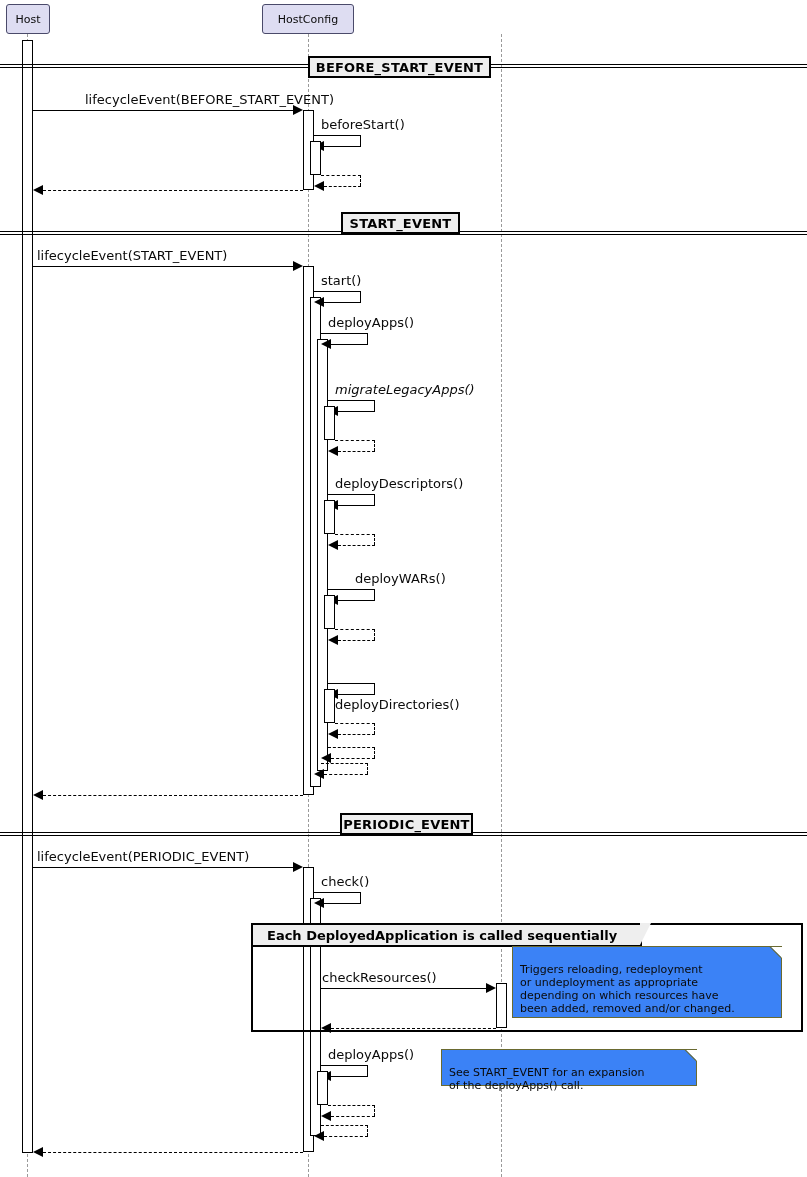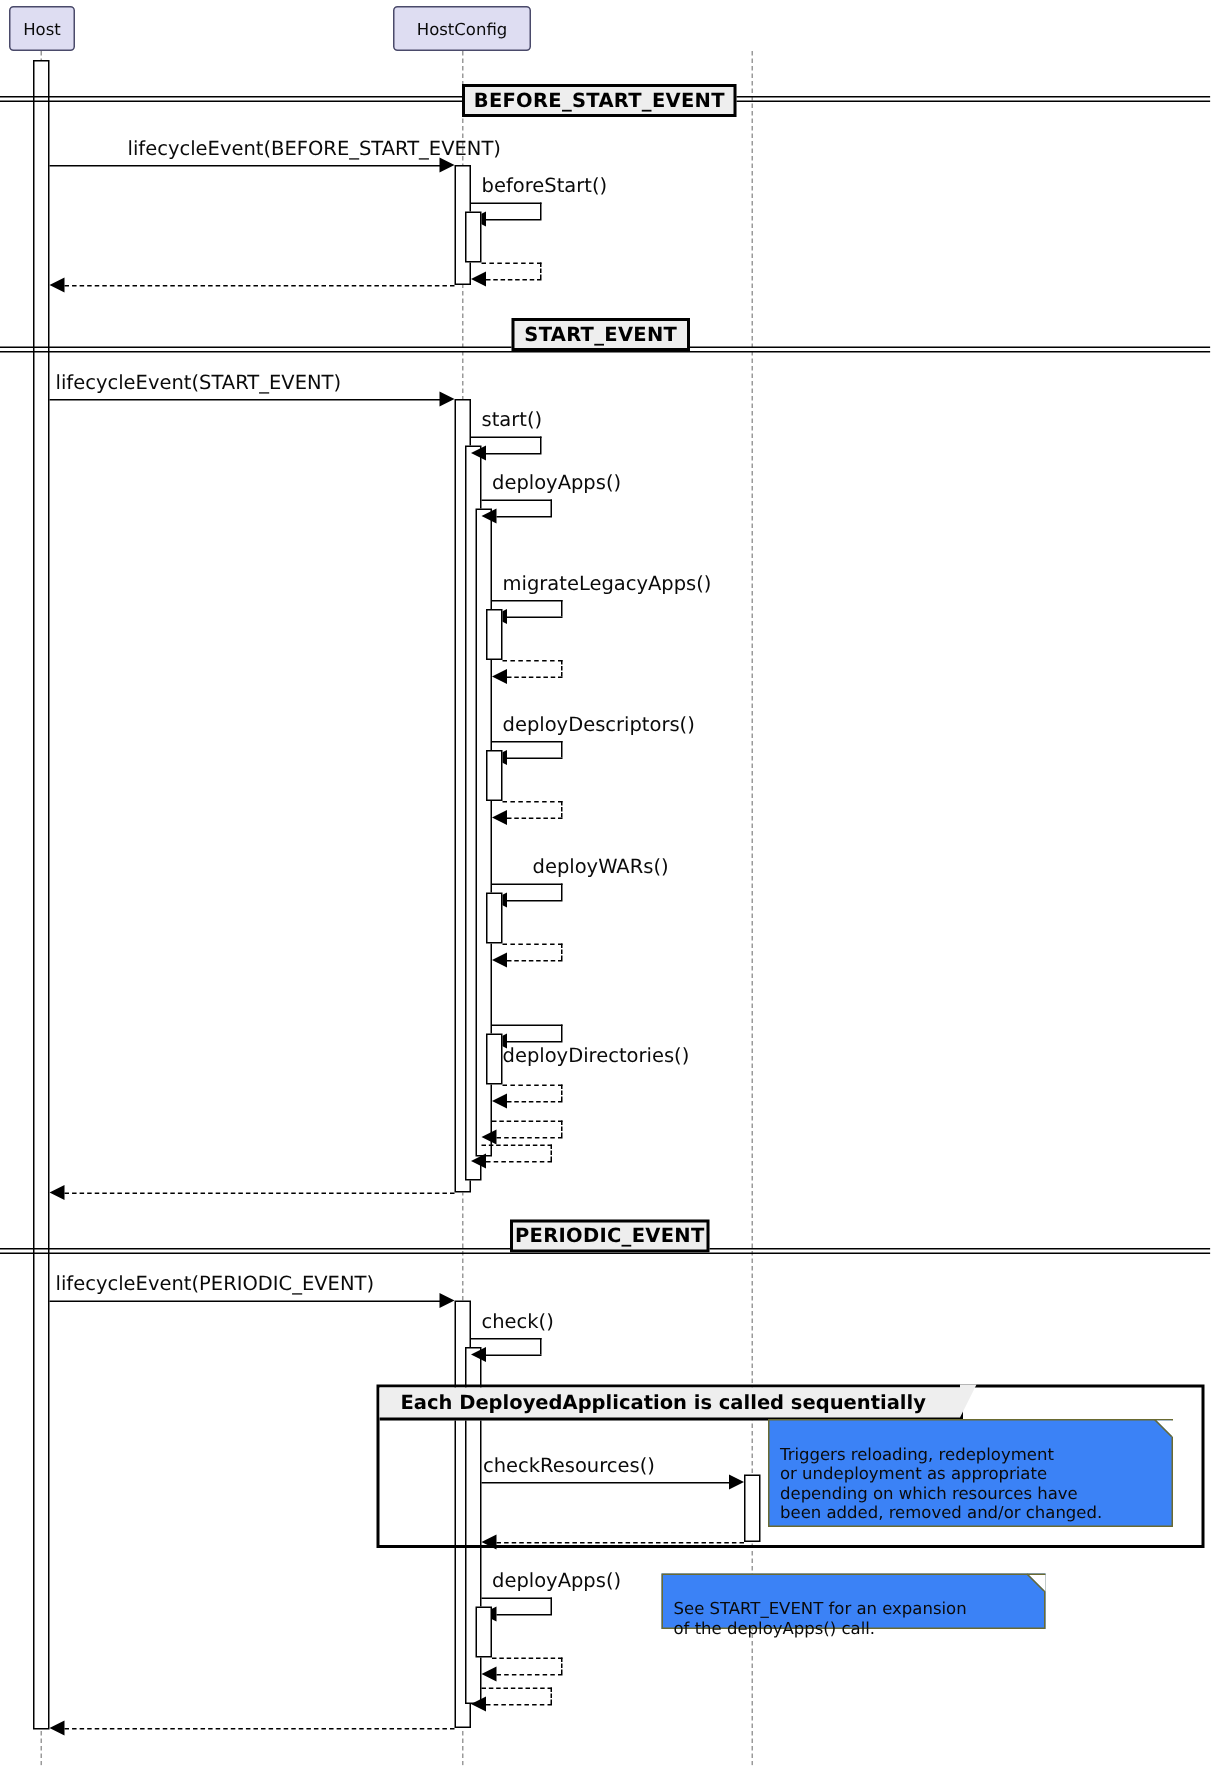--- a/index.html
+++ b/index.html
@@ -224,21 +224,21 @@
   <div class="arrow-left" style="left:314px; top:297px;"></div>
 
   <div class="msg-label" style="left:328px; top:316px;">
     <span>deployApps()</span>
   </div>
   <div class="msg-line" style="left:321px; top:333px; width:47px;"></div>
   <div class="vline" style="left:367px; top:333px; height:11px;"></div>
   <div class="msg-line" style="left:331px; top:344px; width:37px;"></div>
   <div class="arrow-left" style="left:321px; top:339px;"></div>
 
-  <div class="msg-label" style="left:335px; top:383px;">
+  <div class="msg-label" style="left:335px; top:383px;font-style:italic;">
     <span>migrateLegacyApps()</span>
   </div>
   <div class="msg-line" style="left:328px; top:400px; width:47px;"></div>
   <div class="vline" style="left:374px; top:400px; height:11px;"></div>
   <div class="msg-line" style="left:338px; top:411px; width:37px;"></div>
   <div class="arrow-left" style="left:328px; top:406px;"></div>
   <div class="activation" style="left:324px; top:406px; width:11px; height:34px;"></div>
 
   <div class="msg-line dashed" style="left:335px; top:440px; width:40px;"></div>
   <div class="vline dashed" style="left:374px; top:440px; height:11px;"></div>

